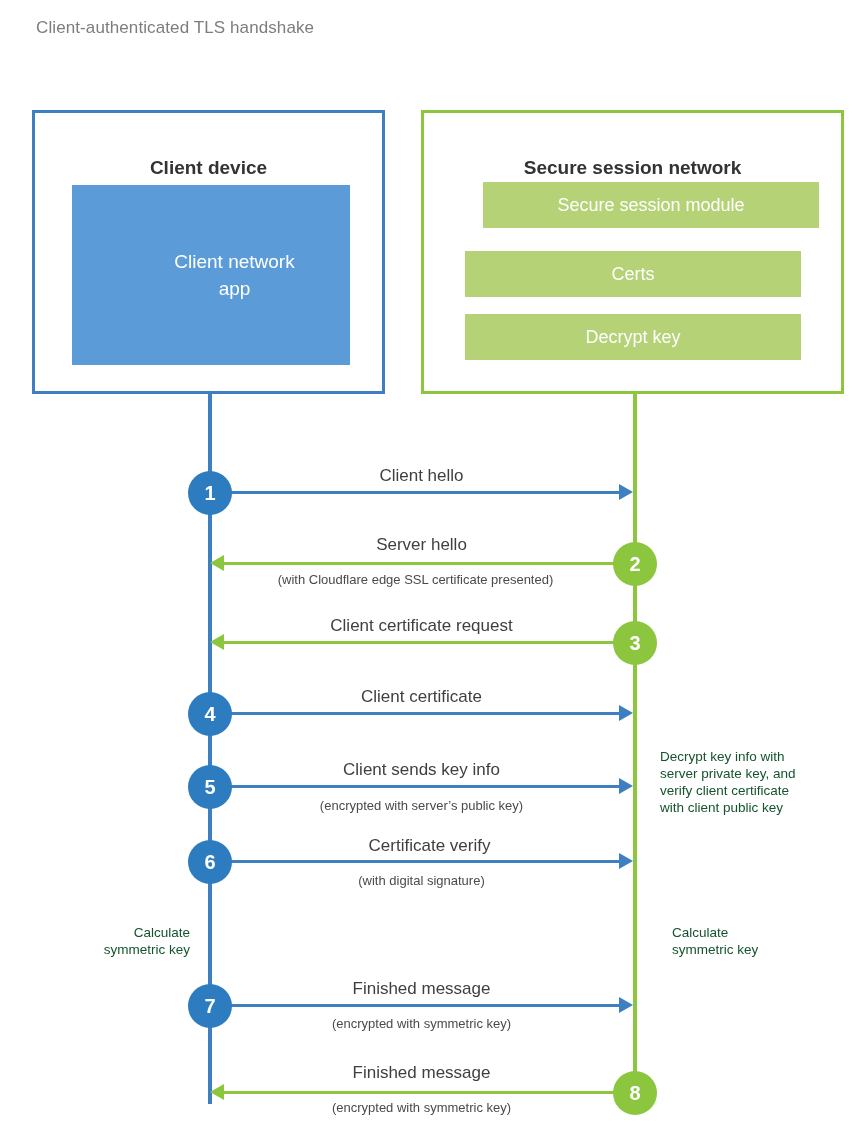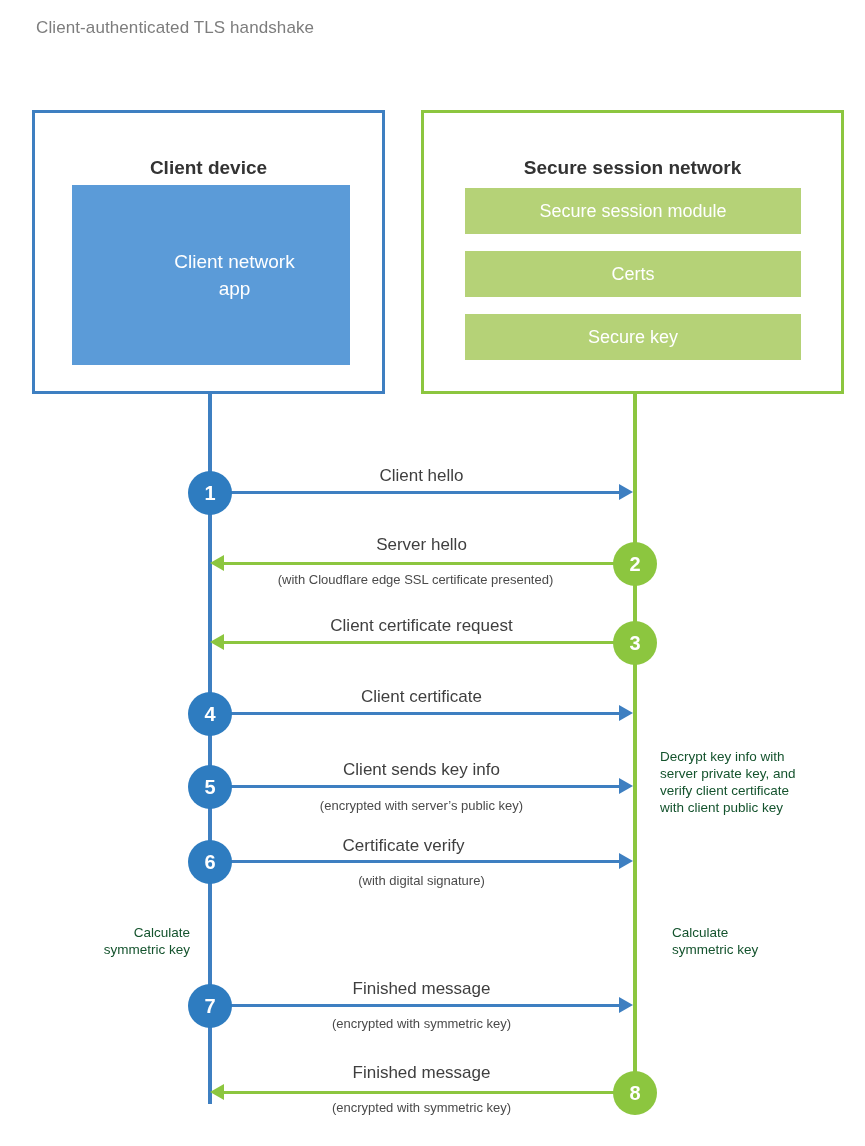--- a/index.html
+++ b/index.html
@@ -87,21 +87,21 @@
     width: 336px;
     height: 46px;
     background: #b5d277;
     display: flex;
     align-items: center;
     justify-content: center;
     color: #ffffff;
     font-size: 18px;
     font-weight: 400;
   }
-  #server-bar-0 { top: 75px; }
+  #server-bar-0 { top: 69px; margin-left: 18px; }
   #server-bar-1 { top: 138px; }
   #server-bar-2 { top: 201px; }
 
   
   .lifeline {
     position: absolute;
     width: 4px;
   }
   #client-lifeline {
     left: 208px;
@@ -188,21 +188,21 @@
     <div id="client-app-box">
       <div id="client-app-label">Client network
 app</div>
     </div>
   </div>
 
   <div class="party-box" id="server-box">
     <div class="party-title">Secure session network</div>
     <div class="server-bar" id="server-bar-0">Secure session module</div>
     <div class="server-bar" id="server-bar-1">Certs</div>
-    <div class="server-bar" id="server-bar-2">Secure key</div>
+    <div class="server-bar" id="server-bar-2">Decrypt key</div>
   </div>
 
   <div class="lifeline" id="client-lifeline"></div>
   <div class="lifeline" id="server-lifeline"></div>
 
   <div class="msg-label" style="left:210px; top:466px; width:423px;">Client hello</div>
   <div class="msg-line blue" style="left:210px; top:491px; width:410px;"></div>
   <div class="arrow-head right blue" style="left:619px; top:484px;"></div>
   <div class="step-circle blue" style="left:188px; top:471px;">1</div>
 
@@ -221,21 +221,21 @@
   <div class="msg-line blue" style="left:210px; top:712px; width:410px;"></div>
   <div class="arrow-head right blue" style="left:619px; top:705px;"></div>
   <div class="step-circle blue" style="left:188px; top:692px;">4</div>
 
   <div class="msg-label" style="left:210px; top:760px; width:423px;">Client sends key info</div>
   <div class="msg-line blue" style="left:210px; top:785px; width:410px;"></div>
   <div class="arrow-head right blue" style="left:619px; top:778px;"></div>
   <div class="msg-sublabel" style="left:210px; top:798px; width:423px;">(encrypted with server’s public key)</div>
   <div class="step-circle blue" style="left:188px; top:765px;">5</div>
 
-  <div class="msg-label" style="left:192px; top:836px; width:423px;">Certificate verify</div>
+  <div class="msg-label" style="left:218px; top:836px; width:423px;">Certificate verify</div>
   <div class="msg-line blue" style="left:210px; top:860px; width:410px;"></div>
   <div class="arrow-head right blue" style="left:619px; top:853px;"></div>
   <div class="msg-sublabel" style="left:210px; top:873px; width:423px;">(with digital signature)</div>
   <div class="step-circle blue" style="left:188px; top:840px;">6</div>
 
   <div class="msg-label" style="left:210px; top:979px; width:423px;">Finished message</div>
   <div class="msg-line blue" style="left:210px; top:1004px; width:410px;"></div>
   <div class="arrow-head right blue" style="left:619px; top:997px;"></div>
   <div class="msg-sublabel" style="left:210px; top:1016px; width:423px;">(encrypted with symmetric key)</div>
   <div class="step-circle blue" style="left:188px; top:984px;">7</div>

